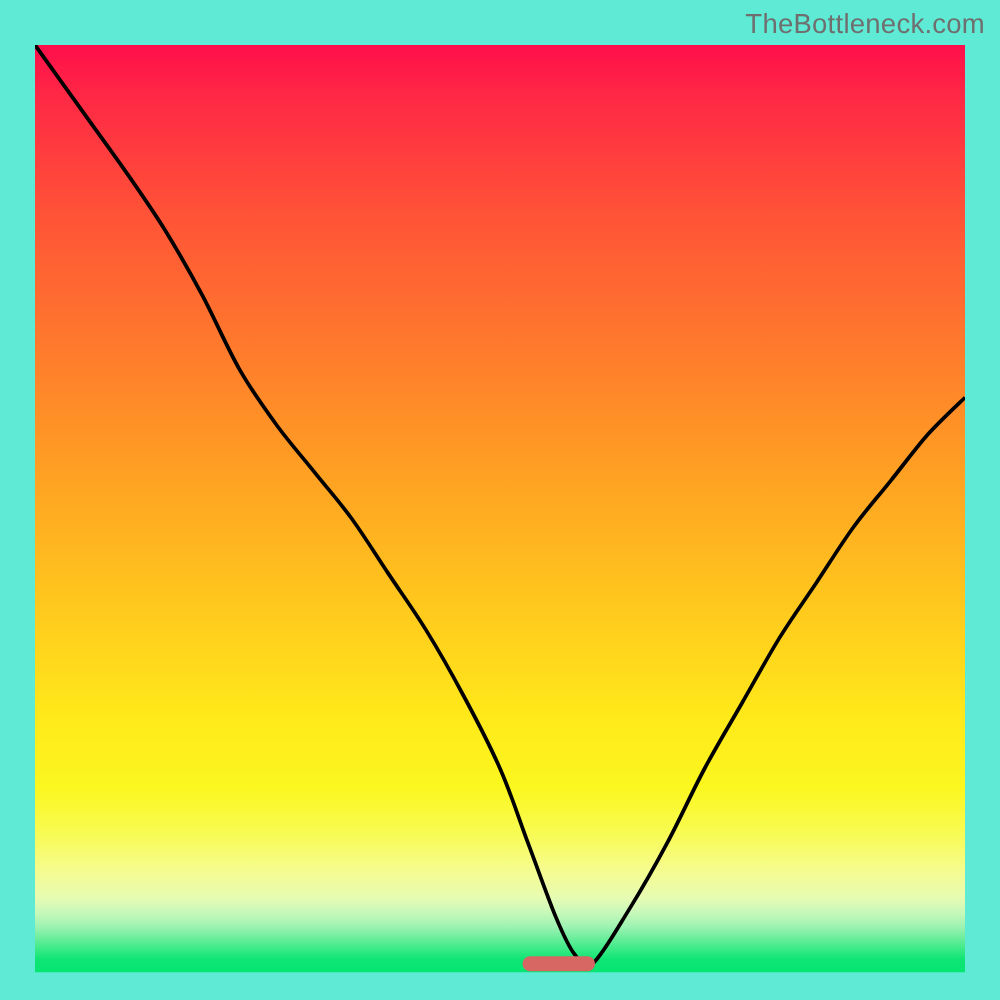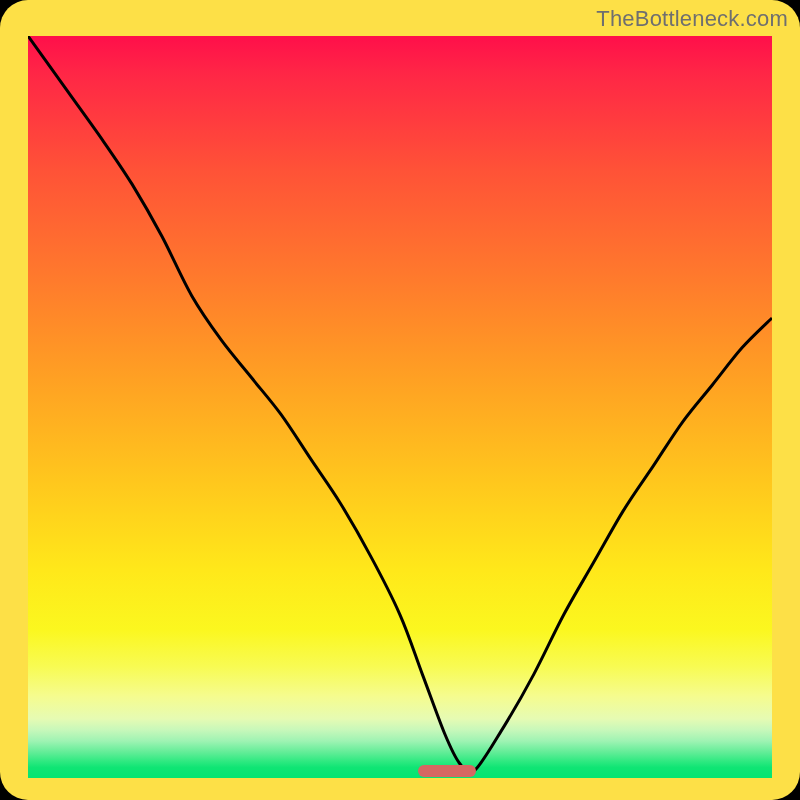--- a/index.html
+++ b/index.html
@@ -7,22 +7,21 @@
     padding: 0;
     width: 800px;
     height: 800px;
     background: #000;
     overflow: hidden;
   }
   .container {
     position: relative;
     width: 800px;
     height: 800px;
-    background: #fde047;
-    border-radius: 28px;
+    background: #5eead4;
   }
   .watermark {
     position: absolute;
     top: 6px;
     right: 12px;
     color: #6f6f6f;
     font-family: Arial, Helvetica, sans-serif;
     font-size: 22px;
     letter-spacing: 0.2px;
     z-index: 4;

